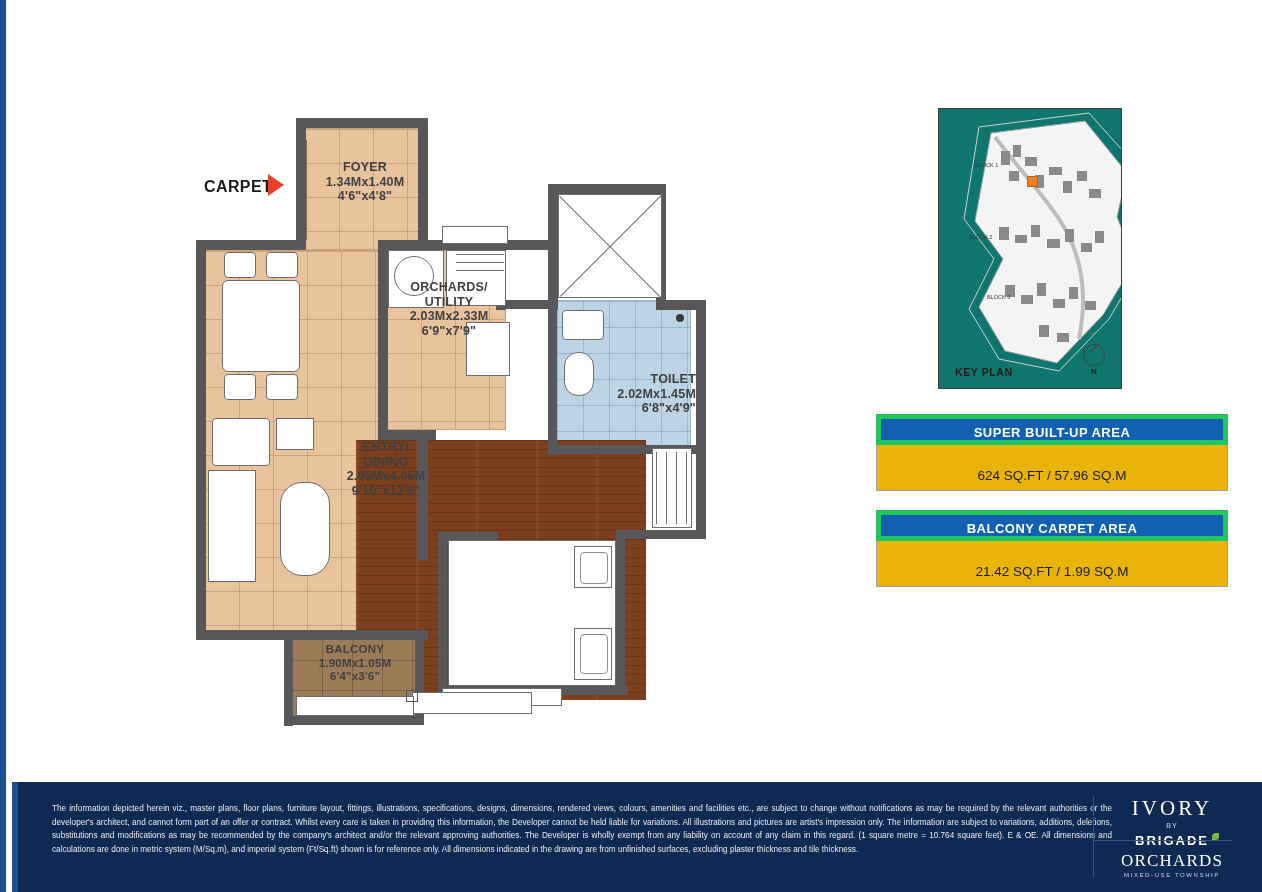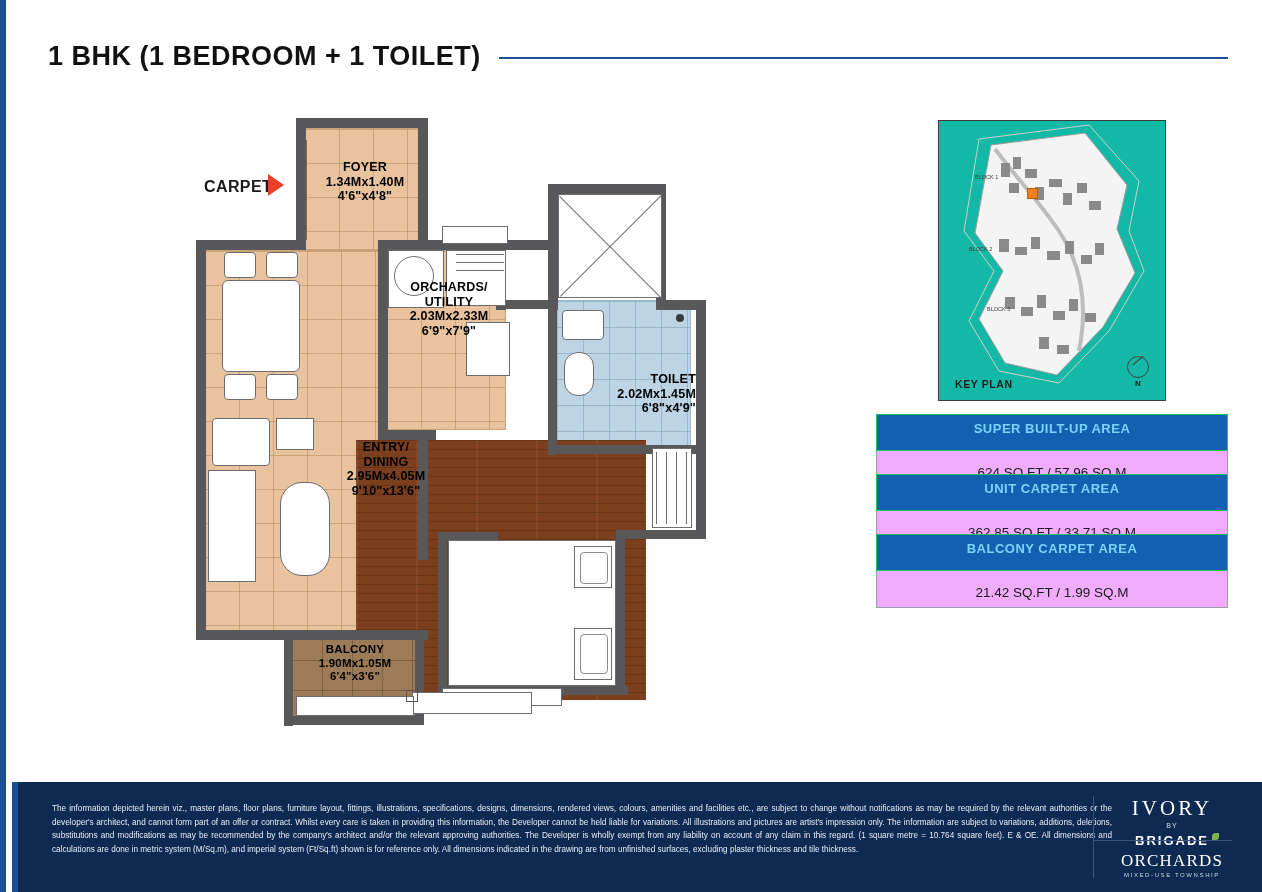--- a/index.html
+++ b/index.html
@@ -111,21 +111,21 @@
     position: absolute;
     background: #6d6d6f;
   }
 
   .label {
     position: absolute;
     text-align: center;
     font-size: 12.5px;
     font-weight: bold;
     line-height: 14.5px;
-    color: #000000;
+    color: #404040;
     letter-spacing: 0.2px;
     white-space: nowrap;
   }
   .label.small { font-size: 11.5px; line-height: 13.5px; }
 
   .entry-label {
     position: absolute;
     left: 48px;
     top: 78px;
     font-size: 16px;
@@ -140,25 +140,25 @@
     height: 0;
     border-top: 11px solid transparent;
     border-bottom: 11px solid transparent;
     border-left: 16px solid #e8402a;
   }
 
   
   .keyplan {
     position: absolute;
     left: 932px;
-    top: 120px;
-    width: 228px;
+    top: 108px;
+    width: 184px;
     height: 281px;
     border: 1px solid #3d3d3d;
-    background: #14b8a6;
+    background: #0f766e;
     box-sizing: border-box;
     overflow: hidden;
   }
   .kp-label {
     position: absolute;
     left: 16px;
     bottom: 10px;
     font-size: 10.5px;
     font-weight: bold;
     letter-spacing: 0.6px;
@@ -200,41 +200,41 @@
   }
 
   
   .area-block {
     position: absolute;
     left: 870px;
     width: 352px;
   }
   .area-head {
     background: #1161b0;
-    color: #7dd3fc;
+    color: #ffffff;
     font-size: 13px;
     font-weight: bold;
     letter-spacing: 0.5px;
     text-align: center;
-    padding: 6px 0 14px;
-    border: 1px solid #22c55e;
+    padding: 6px 0 0;
+    border: 5px solid #22c55e;
     box-sizing: border-box;
   }
   .area-val {
     border: 1px solid #9aa3ab;
     border-top: none;
     text-align: center;
     font-size: 13.5px;
-    padding: 14px 0 7px;
-    box-sizing: border-box;
-    background: #f0abfc;
+    padding: 23px 0 7px;
+    box-sizing: border-box;
+    background: #eab308;
   }
   #area-0 { top: 414px; }
   #area-1 { top: 474px; }
-  #area-2 { top: 534px; }
+  #area-2 { top: 510px; }
 
   
   .footer {
     position: absolute;
     left: 6px;
     bottom: 0;
     width: 1256px;
     height: 110px;
     background: #0f2a52;
     color: #ffffff;
@@ -313,24 +313,20 @@
     width: 100%;
     height: 1px;
     background: #3a537d;
   }
 </style>
 </head>
 <body>
 
 <div class="page">
 
-  <div class="title-row">
-    <div class="title-text">1 BHK (1 BEDROOM + 1 TOILET)</div>
-    <div class="title-rule"></div>
-  </div>
 
   <div class="plan">
 
     <div class="room" style="left:148px; top:28px; width:122px; height:122px;">
       <div class="room-grid"></div>
     </div>
 
     <div class="room" style="left:48px; top:150px; width:222px; height:390px;">
       <div class="room-grid"></div>
     </div>
@@ -499,24 +495,20 @@
     <div class="kp-compass">
       <div class="circ"></div>
       <div class="n">N</div>
     </div>
   </div>
 
   <div class="area-block" id="area-0">
     <div class="area-head">SUPER BUILT-UP AREA</div>
     <div class="area-val">624 SQ.FT / 57.96 SQ.M</div>
   </div>
-  <div class="area-block" id="area-1">
-    <div class="area-head">UNIT CARPET AREA</div>
-    <div class="area-val">362.85 SQ.FT / 33.71 SQ.M</div>
-  </div>
   <div class="area-block" id="area-2">
     <div class="area-head">BALCONY CARPET AREA</div>
     <div class="area-val">21.42 SQ.FT / 1.99 SQ.M</div>
   </div>
 
   <div class="footer">
     <div class="footer-accent"></div>
     <div class="disclaimer">The information depicted herein viz., master plans, floor plans, furniture layout, fittings, illustrations, specifications, designs, dimensions, rendered views, colours, amenities and facilities etc., are subject to change without notifications as may be required by the relevant authorities or the developer's architect, and cannot form part of an offer or contract. Whilst every care is taken in providing this information, the Developer cannot be held liable for variations. All illustrations and pictures are artist's impression only. The information are subject to variations, additions, deletions, substitutions and modifications as may be recommended by the company's architect and/or the relevant approving authorities. The Developer is wholly exempt from any liability on account of any claim in this regard. (1 square metre = 10.764 square feet). E &amp; OE.  All dimensions and calculations are done in metric system (M/Sq.m), and imperial system (Ft/Sq.ft) shown is for reference only. All dimensions indicated in the drawing are from unfinished surfaces, excluding plaster thickness and tile thickness.</div>
     <div class="brand">
       <div class="brand-ivory">IVORY</div>

